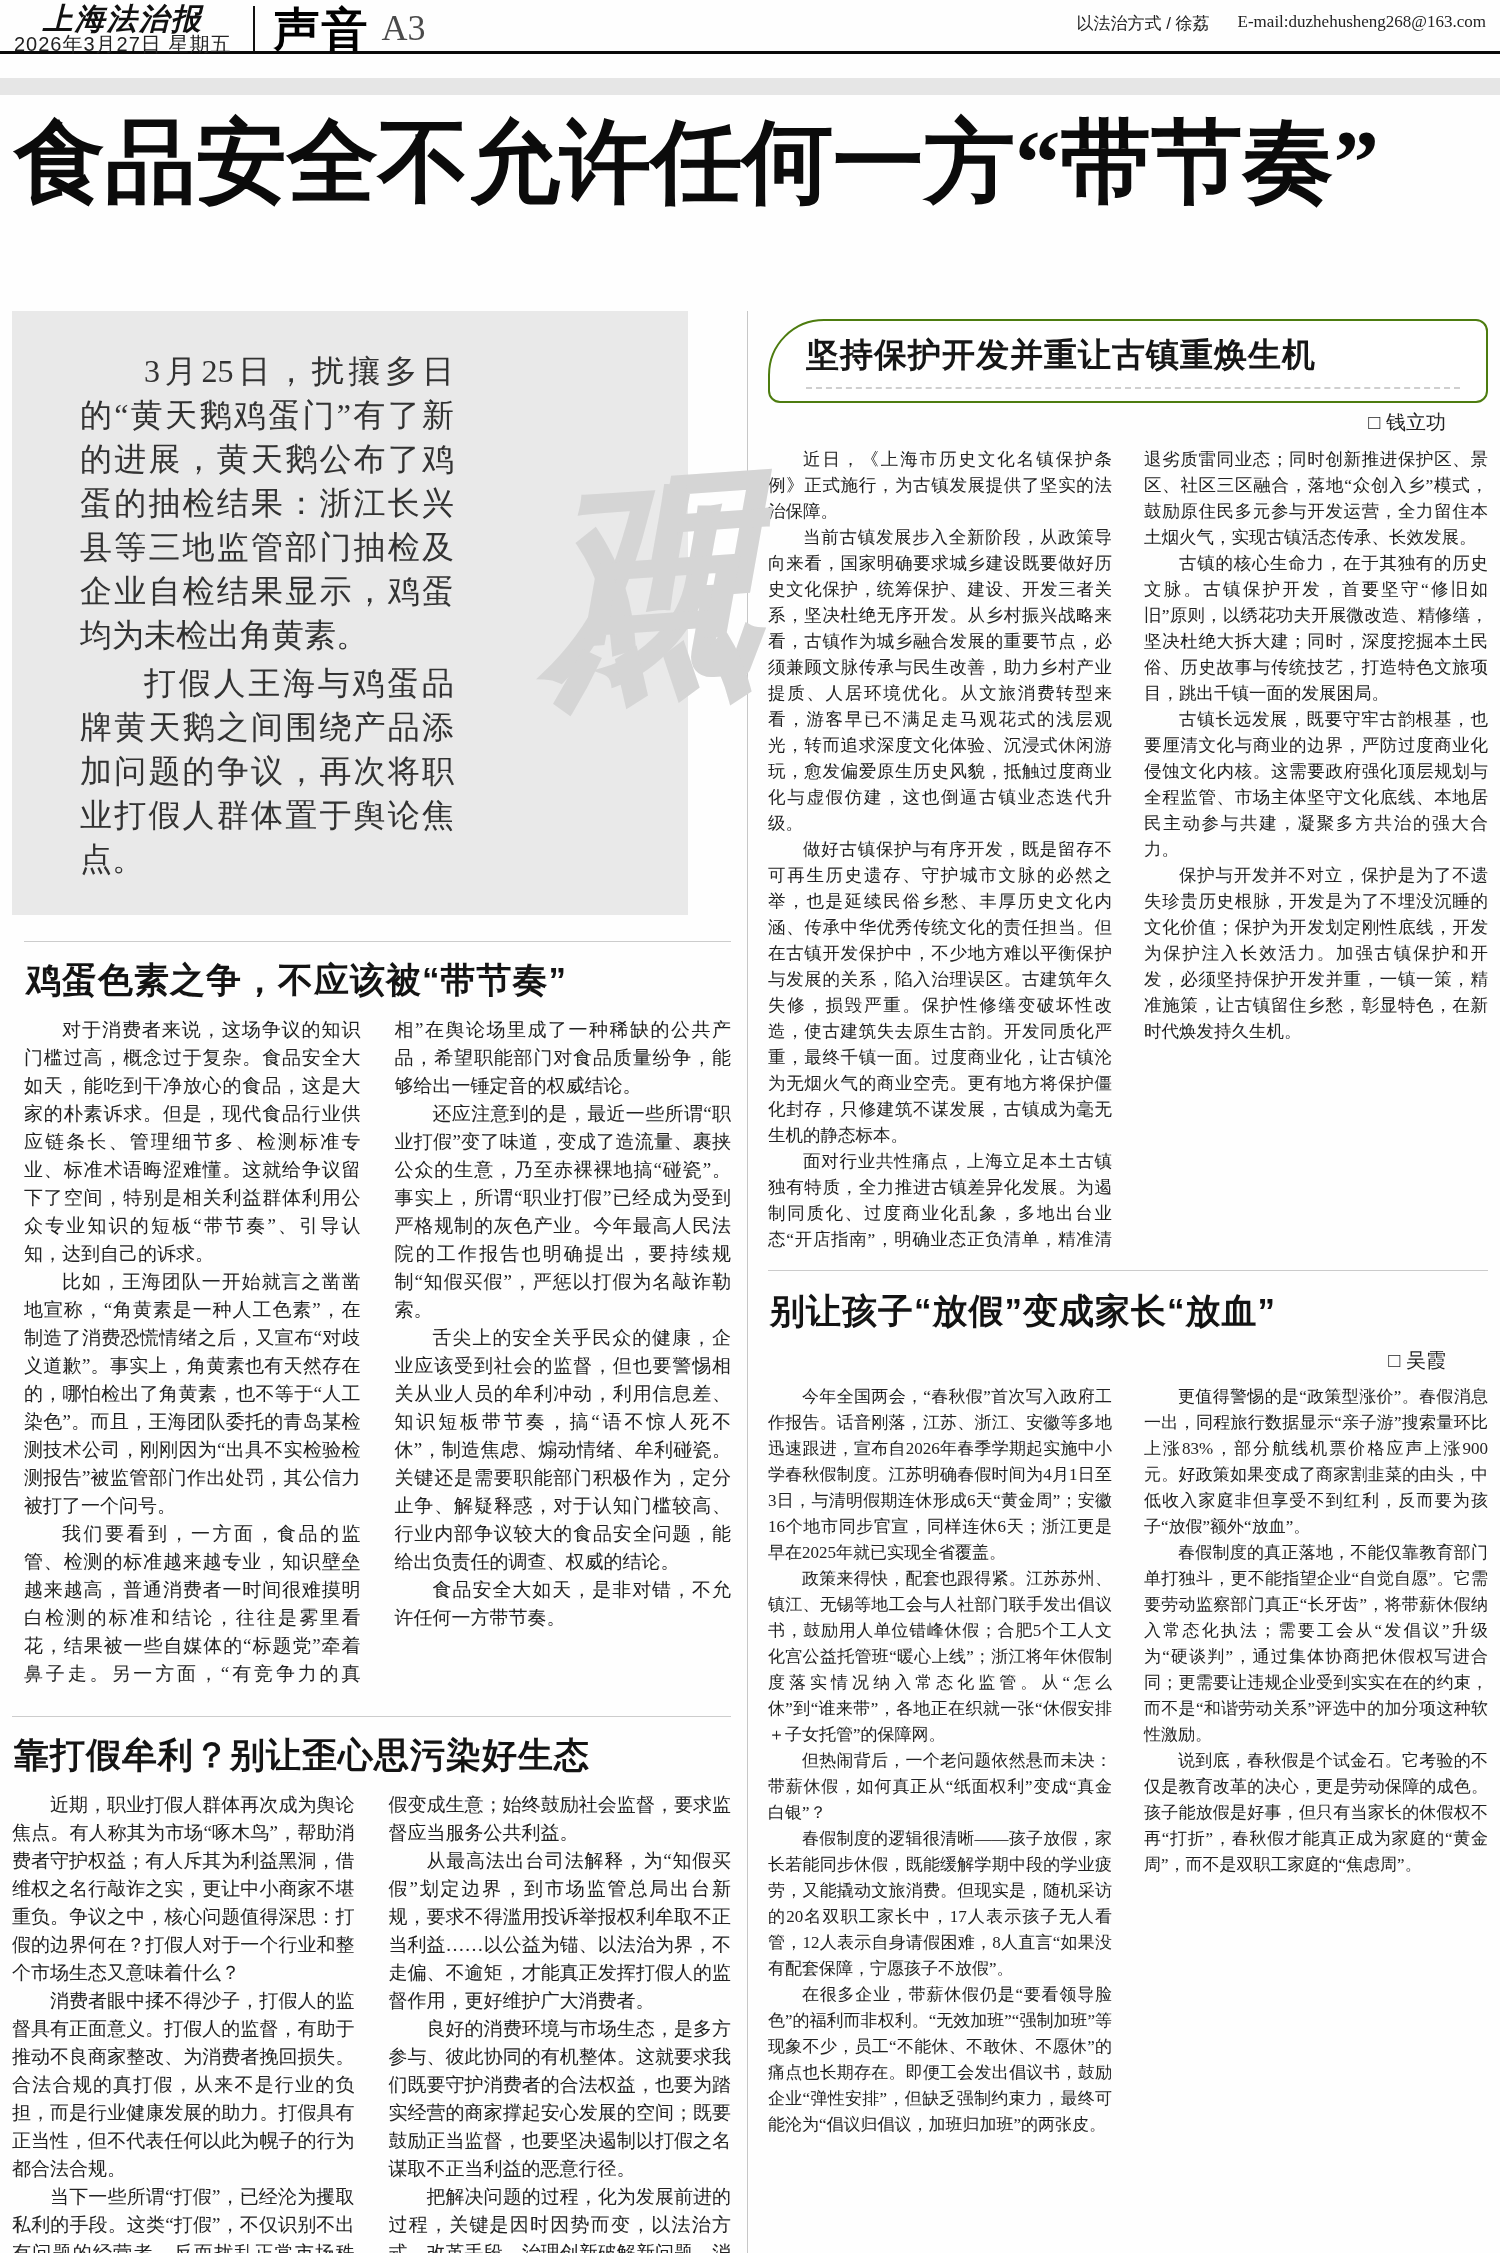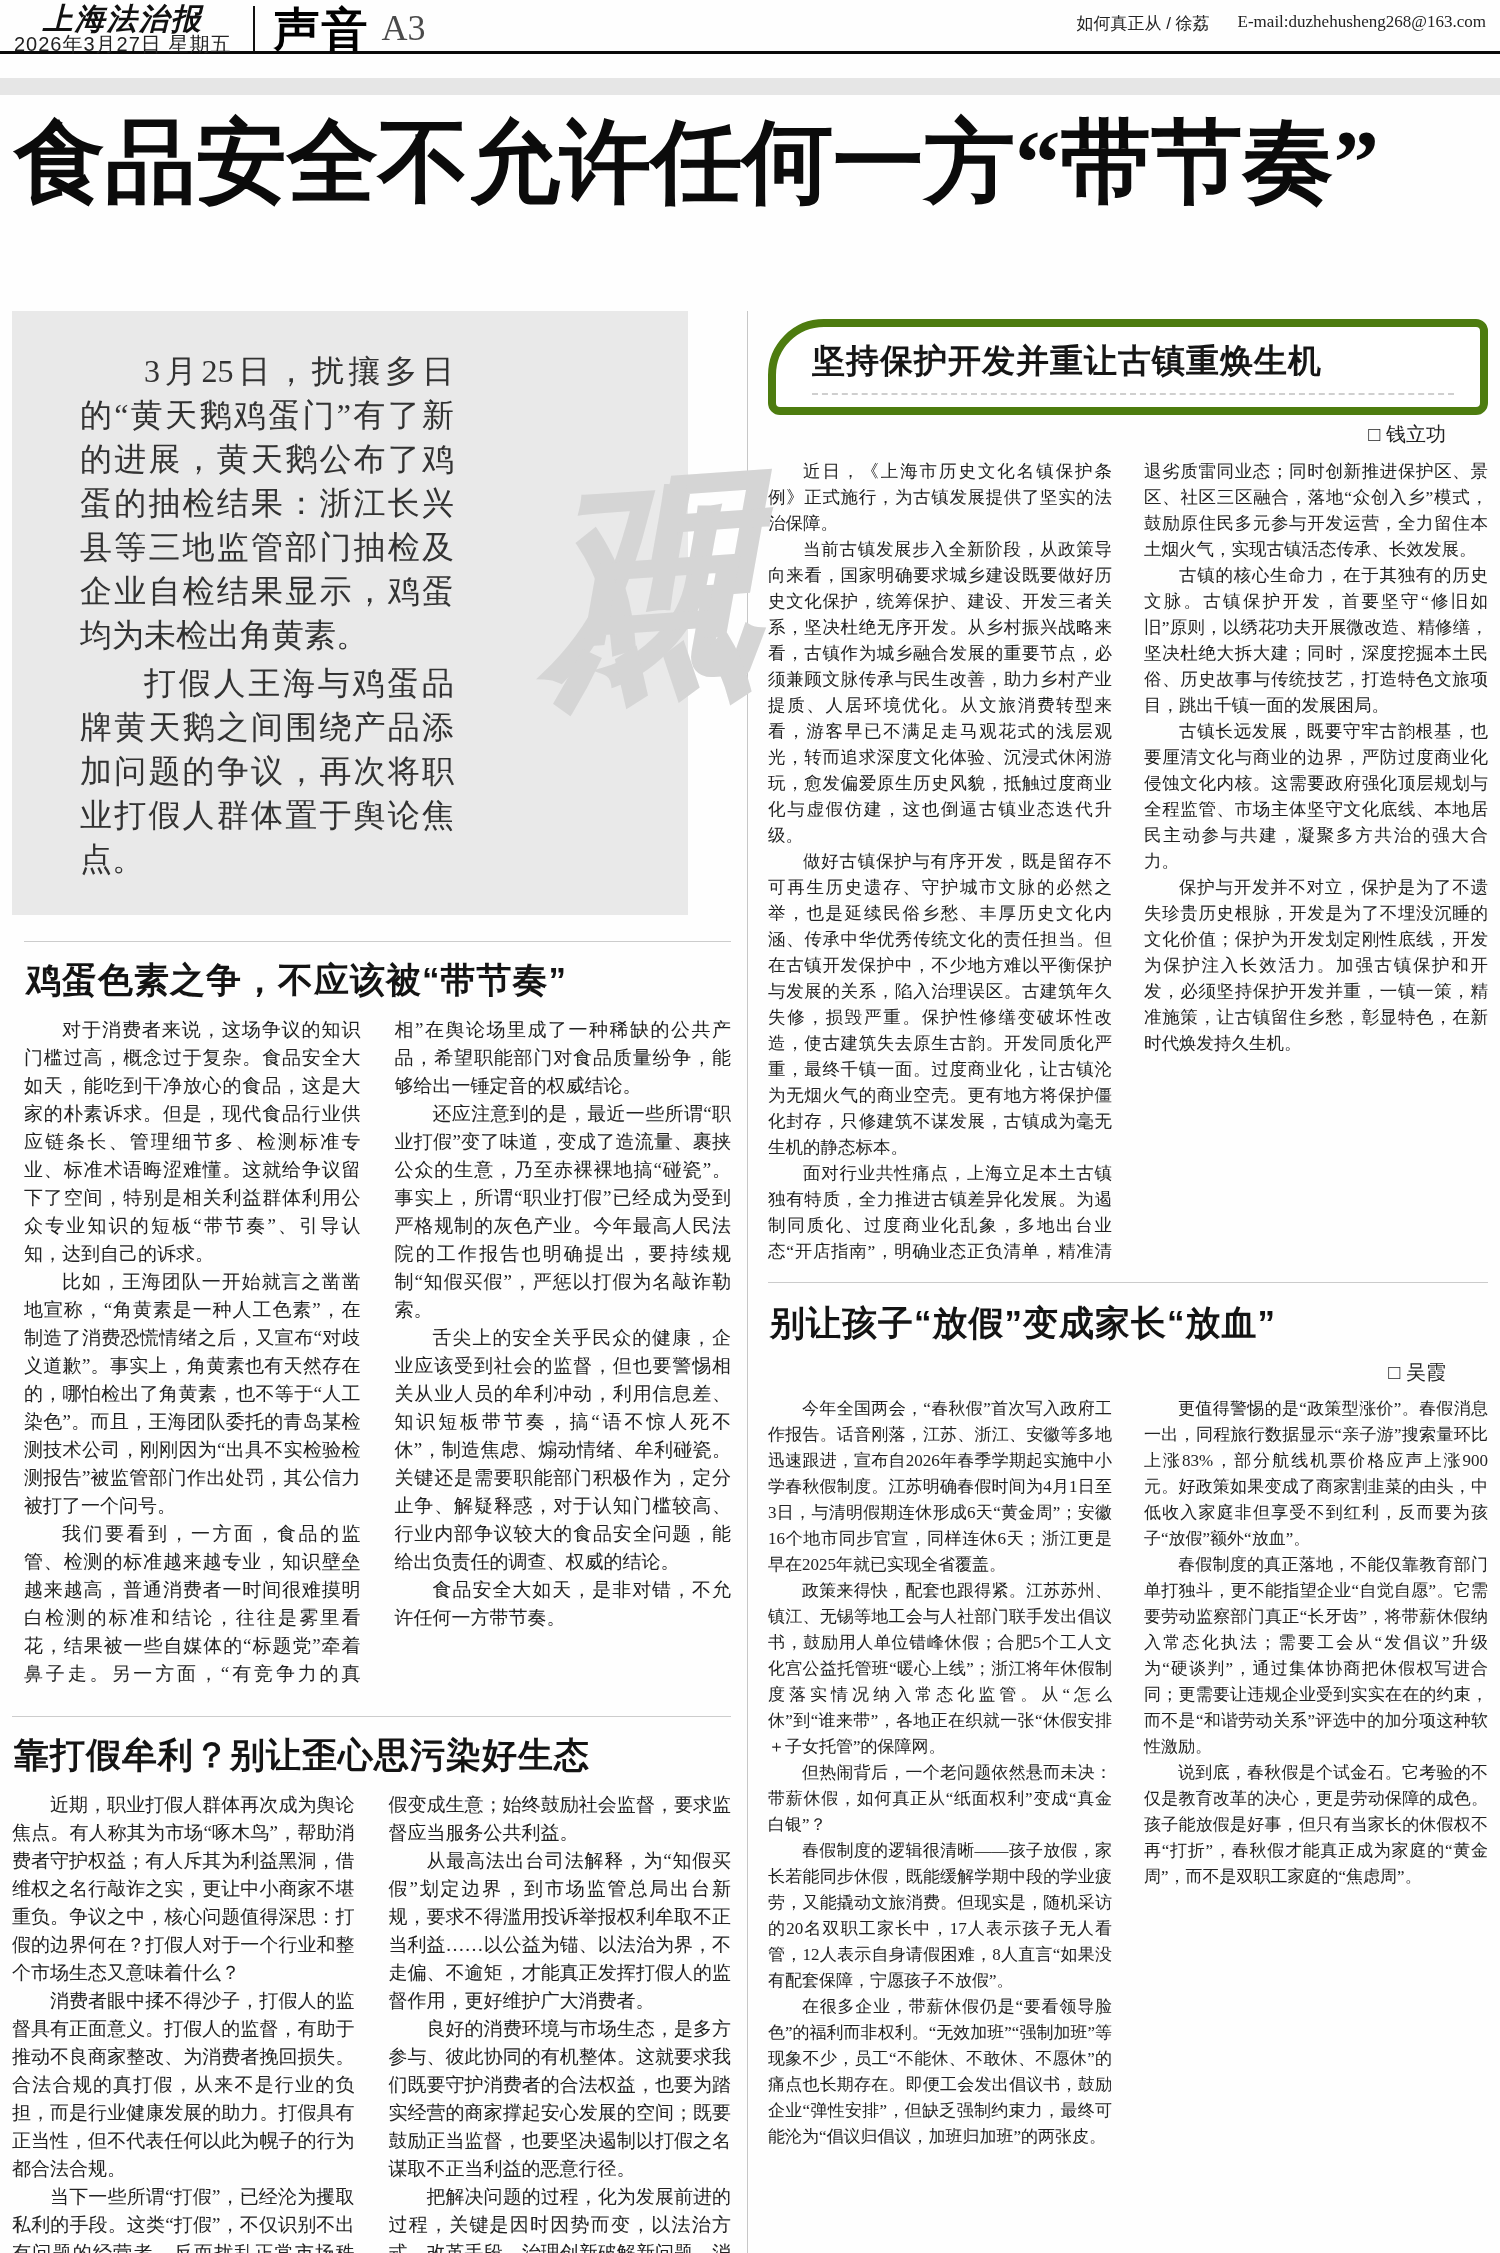--- a/index.html
+++ b/index.html
@@ -77,21 +77,21 @@
     text-align:justify;color:#222;
   }
   .cols p{margin:0;text-indent:2em;}
   .cols p.credit{text-indent:0;text-align:right;font-weight:bold;
     font-family:"Liberation Sans","DejaVu Sans",sans-serif;padding-right:6px;}
   
   .body-left{column-gap:34px;height:676px;font-size:19px;line-height:28px;}
   .body-left2{column-gap:34px;height:648px;font-size:19px;line-height:28px;}
   
   .title-box{
-    border:8px solid #4d7c0f;border-radius:56px 12px 12px 12px;
+    border:2px solid #4d7c0f;border-radius:56px 12px 12px 12px;
     padding:14px 26px 12px 36px;margin-top:8px;background:#fff;
   }
   .title-box .boxed-title{
     font-family:"Liberation Sans","DejaVu Sans",sans-serif;
     font-size:33px;font-weight:600;letter-spacing:1px;color:#161616;line-height:40px;
     margin:0;
   }
   .dash-line{border-bottom:2px dashed #cfcfcf;margin-top:12px;}
   .body-right{column-gap:32px;height:806px;font-size:17.5px;line-height:26px;margin-top:4px;}
   .art3{border-top:1px solid #cbcbcb;margin-top:18px;padding-top:14px;}
@@ -104,21 +104,21 @@
 
   <div class="masthead">
     <div class="mast-left">
       <div class="paper-logo">上海法治报</div>
       <div class="paper-date">2026年3月27日 星期五</div>
     </div>
     <div class="mast-divider"></div>
     <div class="section-name">声音</div>
     <div class="page-no">A3</div>
     <div class="mast-right">
-      <span class="editor-label">如何真正从 / 徐荔</span>
+      <span class="editor-label">以法治方式 / 徐荔</span>
       <span class="email-label">E-mail:duzhehusheng268@163.com</span>
     </div>
   </div>
 
   <div class="gray-band"></div>
 
   <h1 class="headline">食品安全不允许任何一方“带节奏”</h1>
 
   <div class="content">
 

